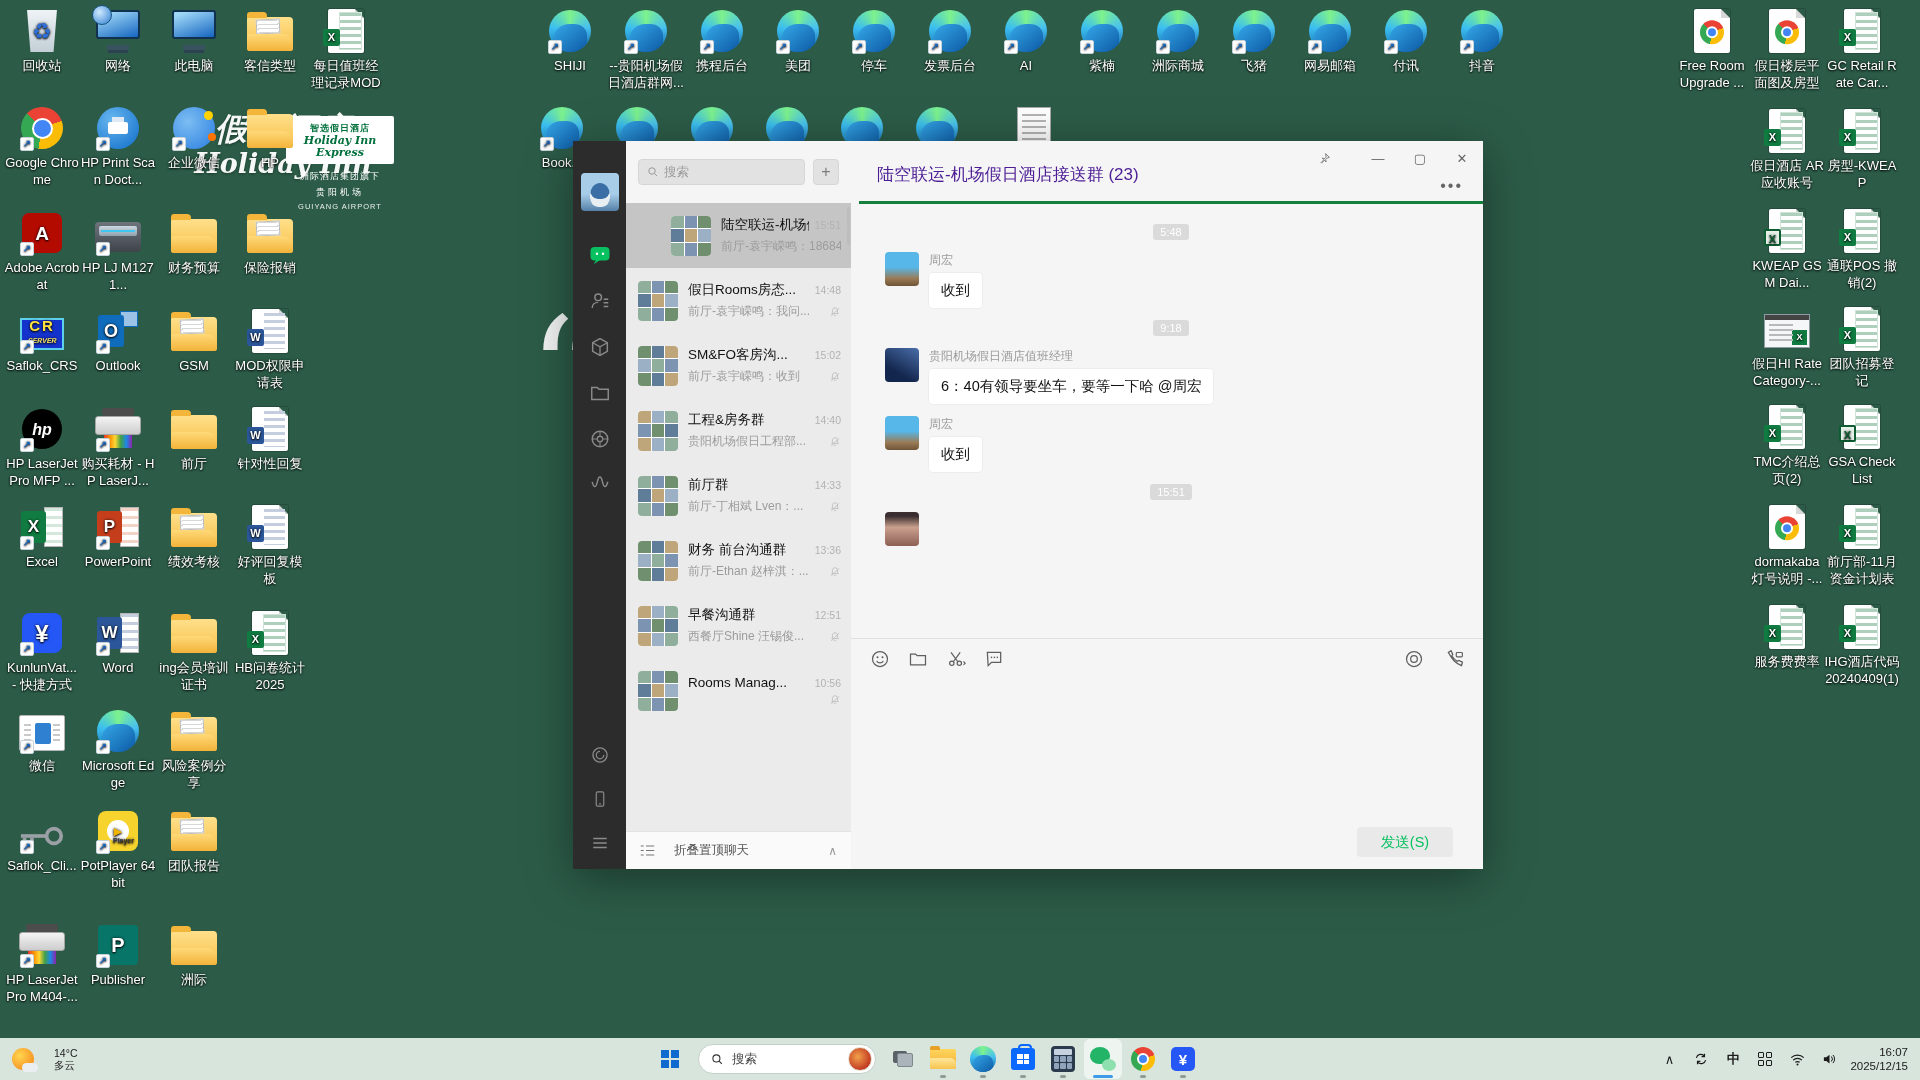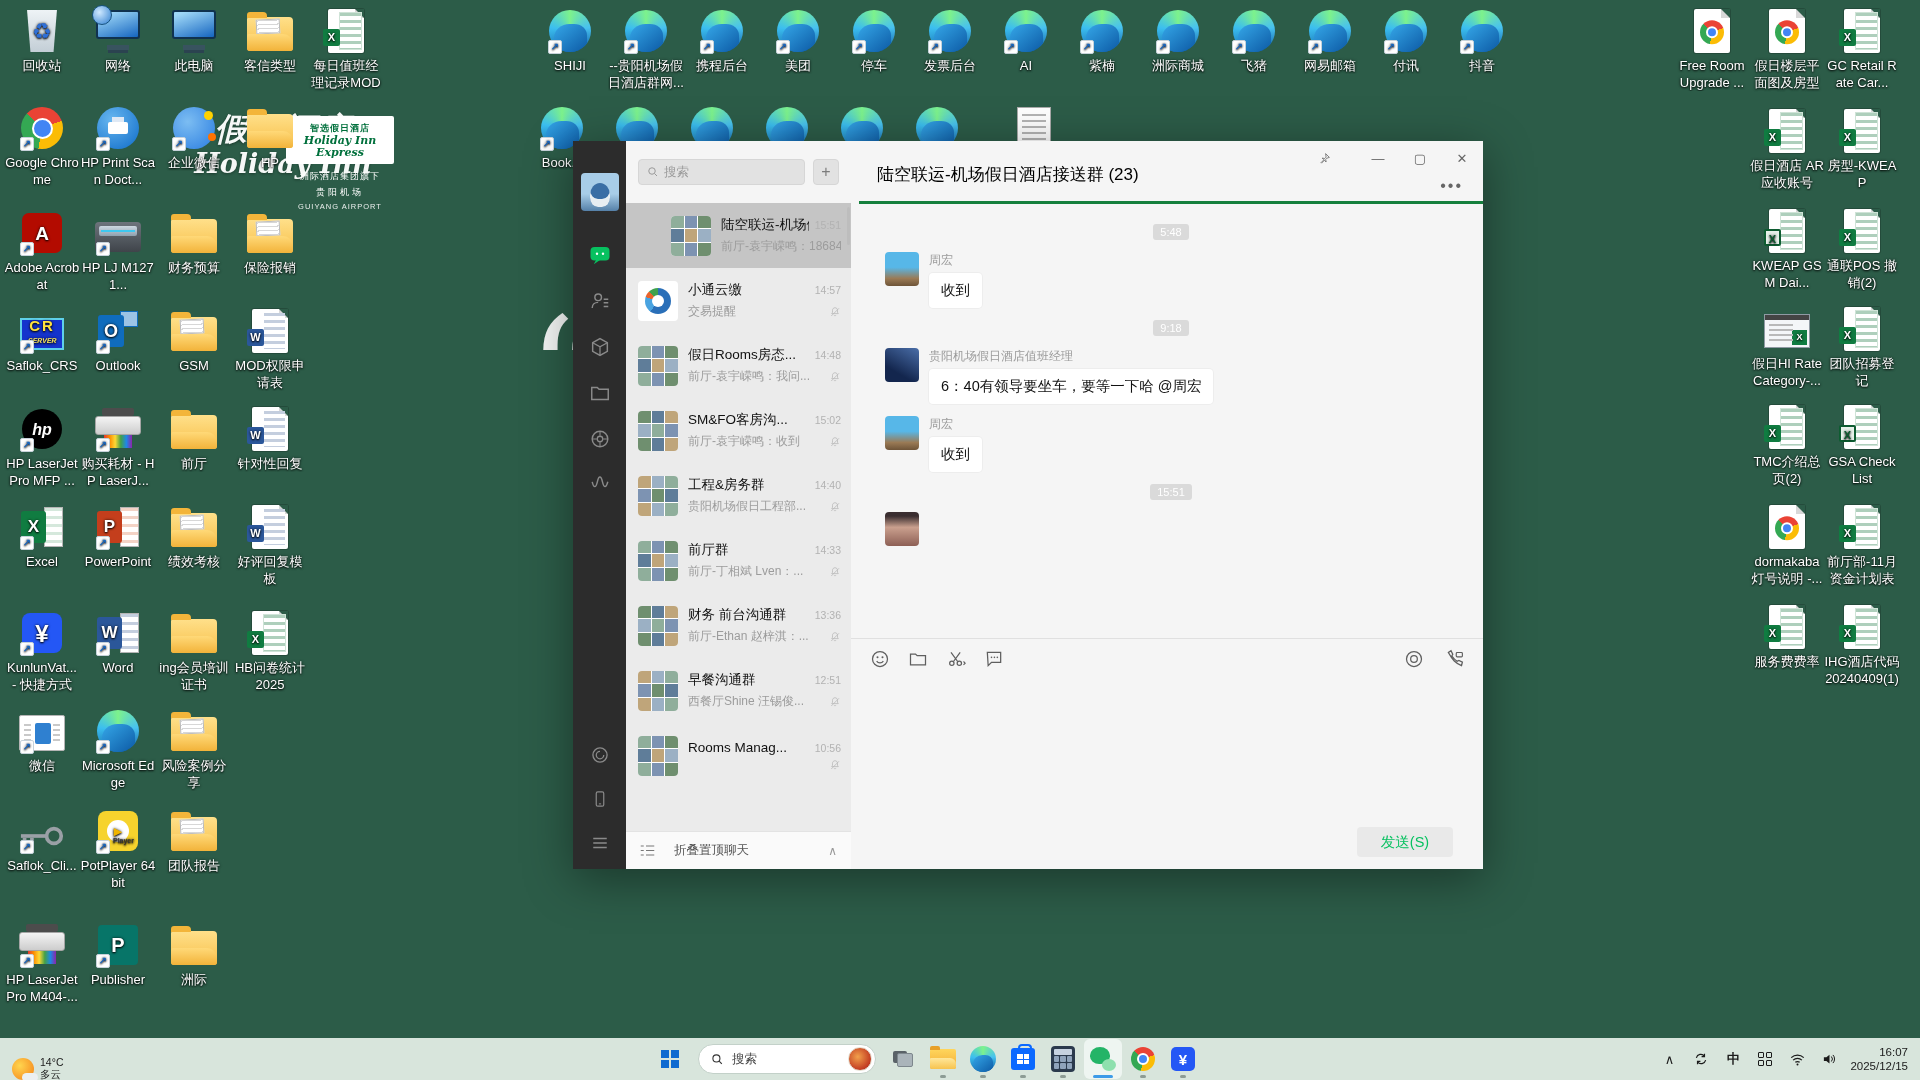--- a/index.html
+++ b/index.html
@@ -116,40 +116,40 @@
   .ci-body { flex:1; min-width:0; }
   .ci-r1 { display:flex; align-items:baseline; }
   .ci-name { flex:1; min-width:0; white-space:nowrap; overflow:hidden; color:#111; font-size:13.5px; }
   .ci-time { color:#b2b2b2; font-size:10.5px; margin-left:6px; }
   .ci-r2 { display:flex; align-items:center; margin-top:4px; }
   .ci-prev { flex:1; min-width:0; white-space:nowrap; overflow:hidden; color:#9c9c9c; font-size:12px; }
   .collapse-bar { position:absolute; left:0; right:0; bottom:0; height:38px; background:#fafafa; border-top:1px solid #e3e3e3; display:flex; align-items:center; padding:0 14px; gap:19px; color:#555; font-size:12.5px; }
   .collapse-bar .chev { margin-left:auto; color:#999; font-size:12px; }
   .list-scroll { position:absolute; right:1px; top:66px; width:3px; height:38px; border-radius:2px; background:#bdbdbd; }
   .wx-main { flex:1; position:relative; background:#f5f5f5; }
-  .wx-title { position:absolute; left:26px; top:22px; font-size:17px; color:#000000; }
+  .wx-title { position:absolute; left:26px; top:22px; font-size:17px; color:#4c1d95; }
   .win-ctrls { position:absolute; top:6px; right:8px; display:flex; align-items:center; gap:16px; color:#666; }
   .win-ctrls .wc { width:26px; height:22px; display:flex; align-items:center; justify-content:center; font-size:13px; }
   .wc-pin { margin-right:12px; }
   .wx-more { position:absolute; right:20px; top:36px; color:#666; font-size:16px; letter-spacing:2px; }
   .wx-msgs { position:absolute; left:8px; right:0; top:60px; height:437px; border-top:3px solid #15803d; padding:16px 26px 0; overflow:hidden; }
   .mchip { width:fit-content; margin:4px auto 12px; background:#dadada; color:#fff; font-size:11px; padding:2px 7px; border-radius:3px; }
   .mrow { display:flex; gap:10px; margin-bottom:12px; }
   .mav { width:34px; height:34px; border-radius:4px; flex-shrink:0; }
   .mname { color:#9a9a9a; font-size:12px; margin-bottom:4px; }
   .mbubble { width:fit-content; max-width:440px; background:#fff; border-radius:4px; padding:8px 12px; font-size:14.5px; color:#111; box-shadow:0 0 0 1px rgba(0,0,0,.03); }
   .wx-input { position:absolute; left:0; right:0; top:497px; bottom:0; border-top:1px solid #e0e0e0; }
   .wx-toolbar { height:40px; display:flex; align-items:center; padding:0 18px; gap:16px; }
   .tool-right { margin-left:auto; display:flex; gap:18px; }
   .tool-ic { width:22px; height:22px; display:flex; align-items:center; justify-content:center; }
   .send-btn { position:absolute; right:30px; bottom:12px; width:96px; height:30px; background:#e9e9e9; border-radius:4px; color:#07C160; font-size:14.5px; display:flex; align-items:center; justify-content:center; }
 
   
   .taskbar { position:absolute; left:0; right:0; bottom:0; height:42px; background:#d8e5dc; z-index:20; display:flex; align-items:center; }
-  .tb-left { position:absolute; left:6px; display:flex; align-items:flex-end; gap:6px; height:100%; padding:0 6px; }
+  .tb-left { position:absolute; left:6px; display:flex; align-items:center; gap:20px; height:100%; padding:0 6px; }
   .w-icon { width:22px; height:22px; border-radius:50%; background:radial-gradient(circle at 35% 35%,#ffd54f,#f57f17); position:relative; }
   .w-icon::after { content:''; position:absolute; right:-4px; bottom:-2px; width:16px; height:9px; border-radius:8px; background:#eceff1; }
   .w-txt { font-size:10.5px; color:#1b1b1b; line-height:12px; }
   .tb-center { position:absolute; left:650px; display:flex; align-items:center; gap:2px; }
   .tb-btn { width:40px; height:40px; display:flex; align-items:center; justify-content:center; border-radius:6px; }
   .start-ic { width:18px; height:18px; display:grid; grid-template-columns:1fr 1fr; grid-template-rows:1fr 1fr; gap:2px; }
   .start-ic i { background:#0f6ad0; }
   .tb-search { width:178px; height:30px; background:#fff; border:1px solid #c3d1c9; border-radius:16px; display:flex; align-items:center; padding:0 3px 0 12px; gap:8px; color:#444; font-size:12.5px; margin:0 6px; }
   .tb-search .food { margin-left:auto; width:24px; height:24px; border-radius:50%; background:radial-gradient(circle at 40% 40%,#f2a04b,#c23b22 70%,#7a3015); border:1px solid #e6e0d2; }
   .tb-ic { width:38px; height:40px; display:flex; align-items:center; justify-content:center; border-radius:6px; position:relative; }
@@ -894,40 +894,20 @@
             <div class="ci-r1">
               <div class="ci-name">陆空联运-机场假...</div>
               <div class="ci-time">15:51</div>
             </div>
             <div class="ci-r2">
               <div class="ci-prev">前厅-袁宇嵘鸣：18684...</div>
             </div>
           </div>
         </div>
         <div class="chat-item">
-          <div class="savatar" style="background: rgb(255, 255, 255);">
-            <div style="position:absolute;inset:7px;border-radius:50%;background:conic-gradient(#2a6fb8 0 60%,#49a3e0 60% 80%,#e8632c 80% 88%,#3fa14d 88% 100%)"></div>
-            <div style="position:absolute;inset:14px;border-radius:50%;background:#fff"></div>
-          </div>
-          <div class="ci-body">
-            <div class="ci-r1">
-              <div class="ci-name">小通云缴</div>
-              <div class="ci-time">14:57</div>
-            </div>
-            <div class="ci-r2">
-              <div class="ci-prev">交易提醒</div>
-              <svg width="12" height="12" viewBox="0 0 24 24">
-                <path d="M12 3.5c3 0 5 2.2 5 5v4l1.6 2.7H5.4L7 12.5v-4c0-2.8 2-5 5-5z" fill="none" stroke="#b5b5b5" stroke-width="1.5"></path>
-                <path d="M10 18c.3 1 1 1.7 2 1.7s1.7-.7 2-1.7" fill="none" stroke="#b5b5b5" stroke-width="1.3"></path>
-                <path d="M4.5 20L20 4.5" stroke="#b5b5b5" stroke-width="1.5"></path>
-              </svg>
-            </div>
-          </div>
-        </div>
-        <div class="chat-item">
           <div class="gavatar">
             <div style="background: rgb(143, 174, 155);"></div>
             <div style="background: rgb(125, 147, 178);"></div>
             <div style="background: rgb(111, 143, 111);"></div>
             <div style="background: rgb(95, 125, 153);"></div>
             <div style="background: rgb(191, 165, 122);"></div>
             <div style="background: rgb(155, 176, 196);"></div>
             <div style="background: rgb(143, 174, 155);"></div>
             <div style="background: rgb(125, 147, 178);"></div>
             <div style="background: rgb(111, 143, 111);"></div>

